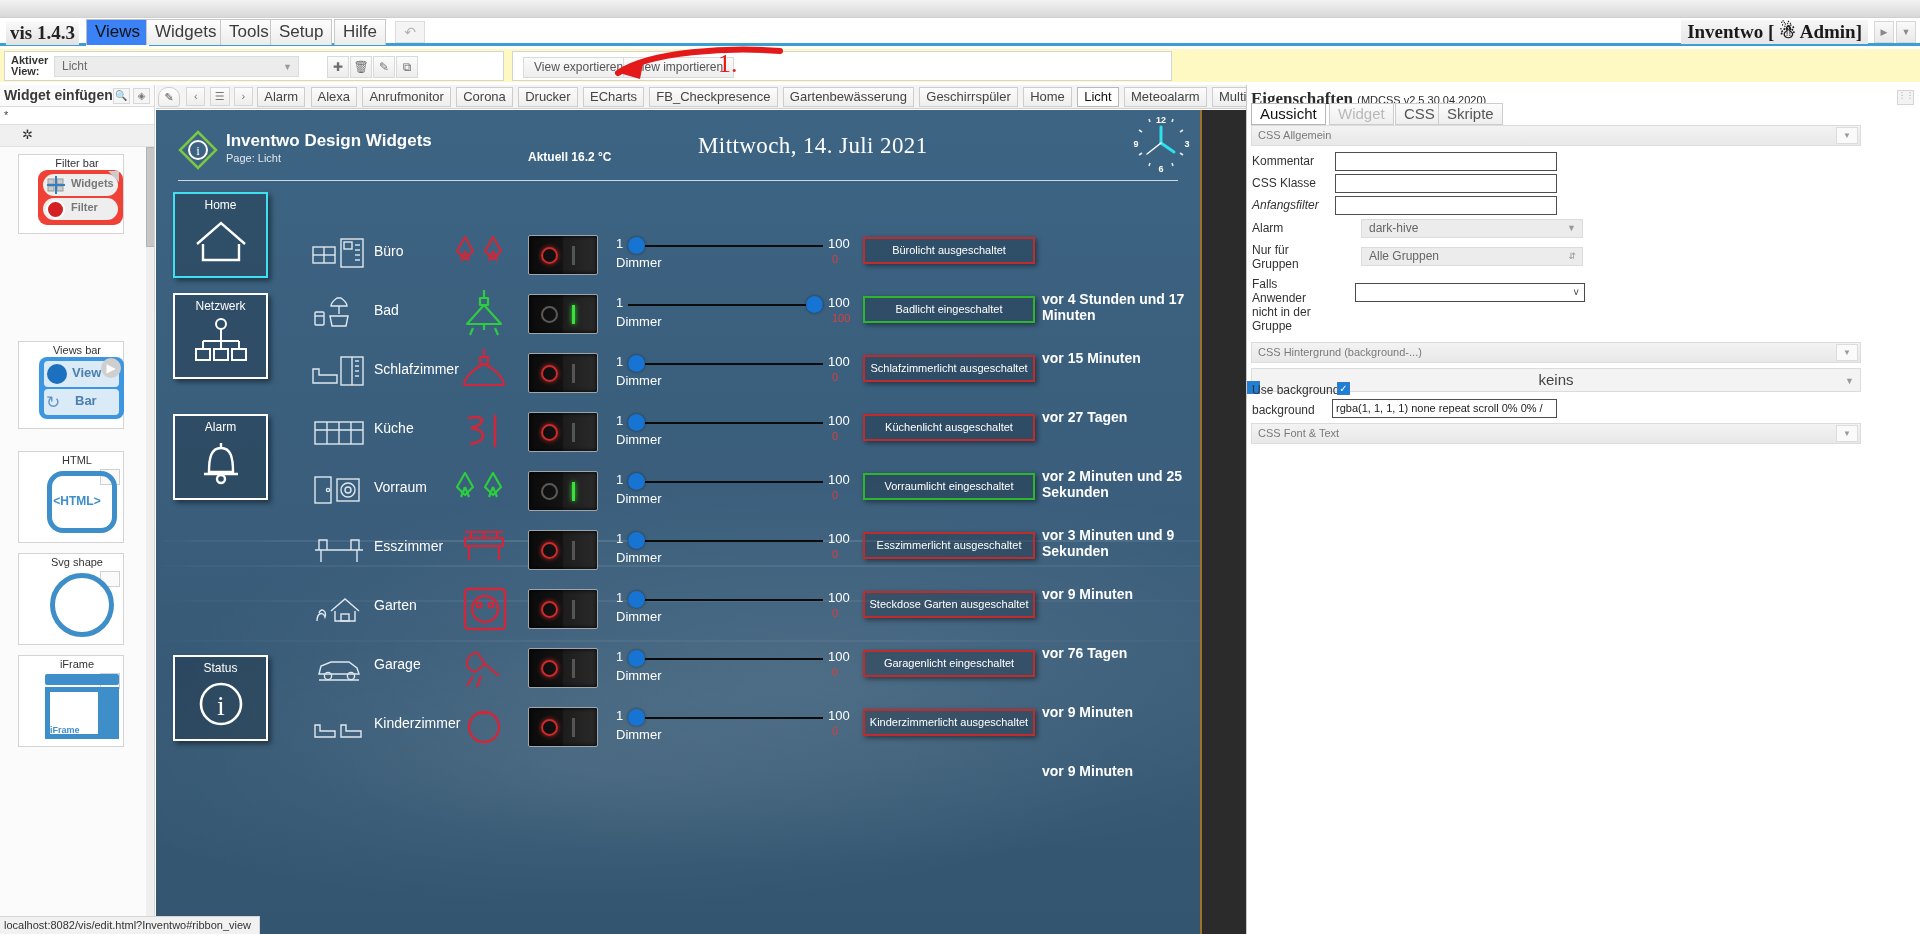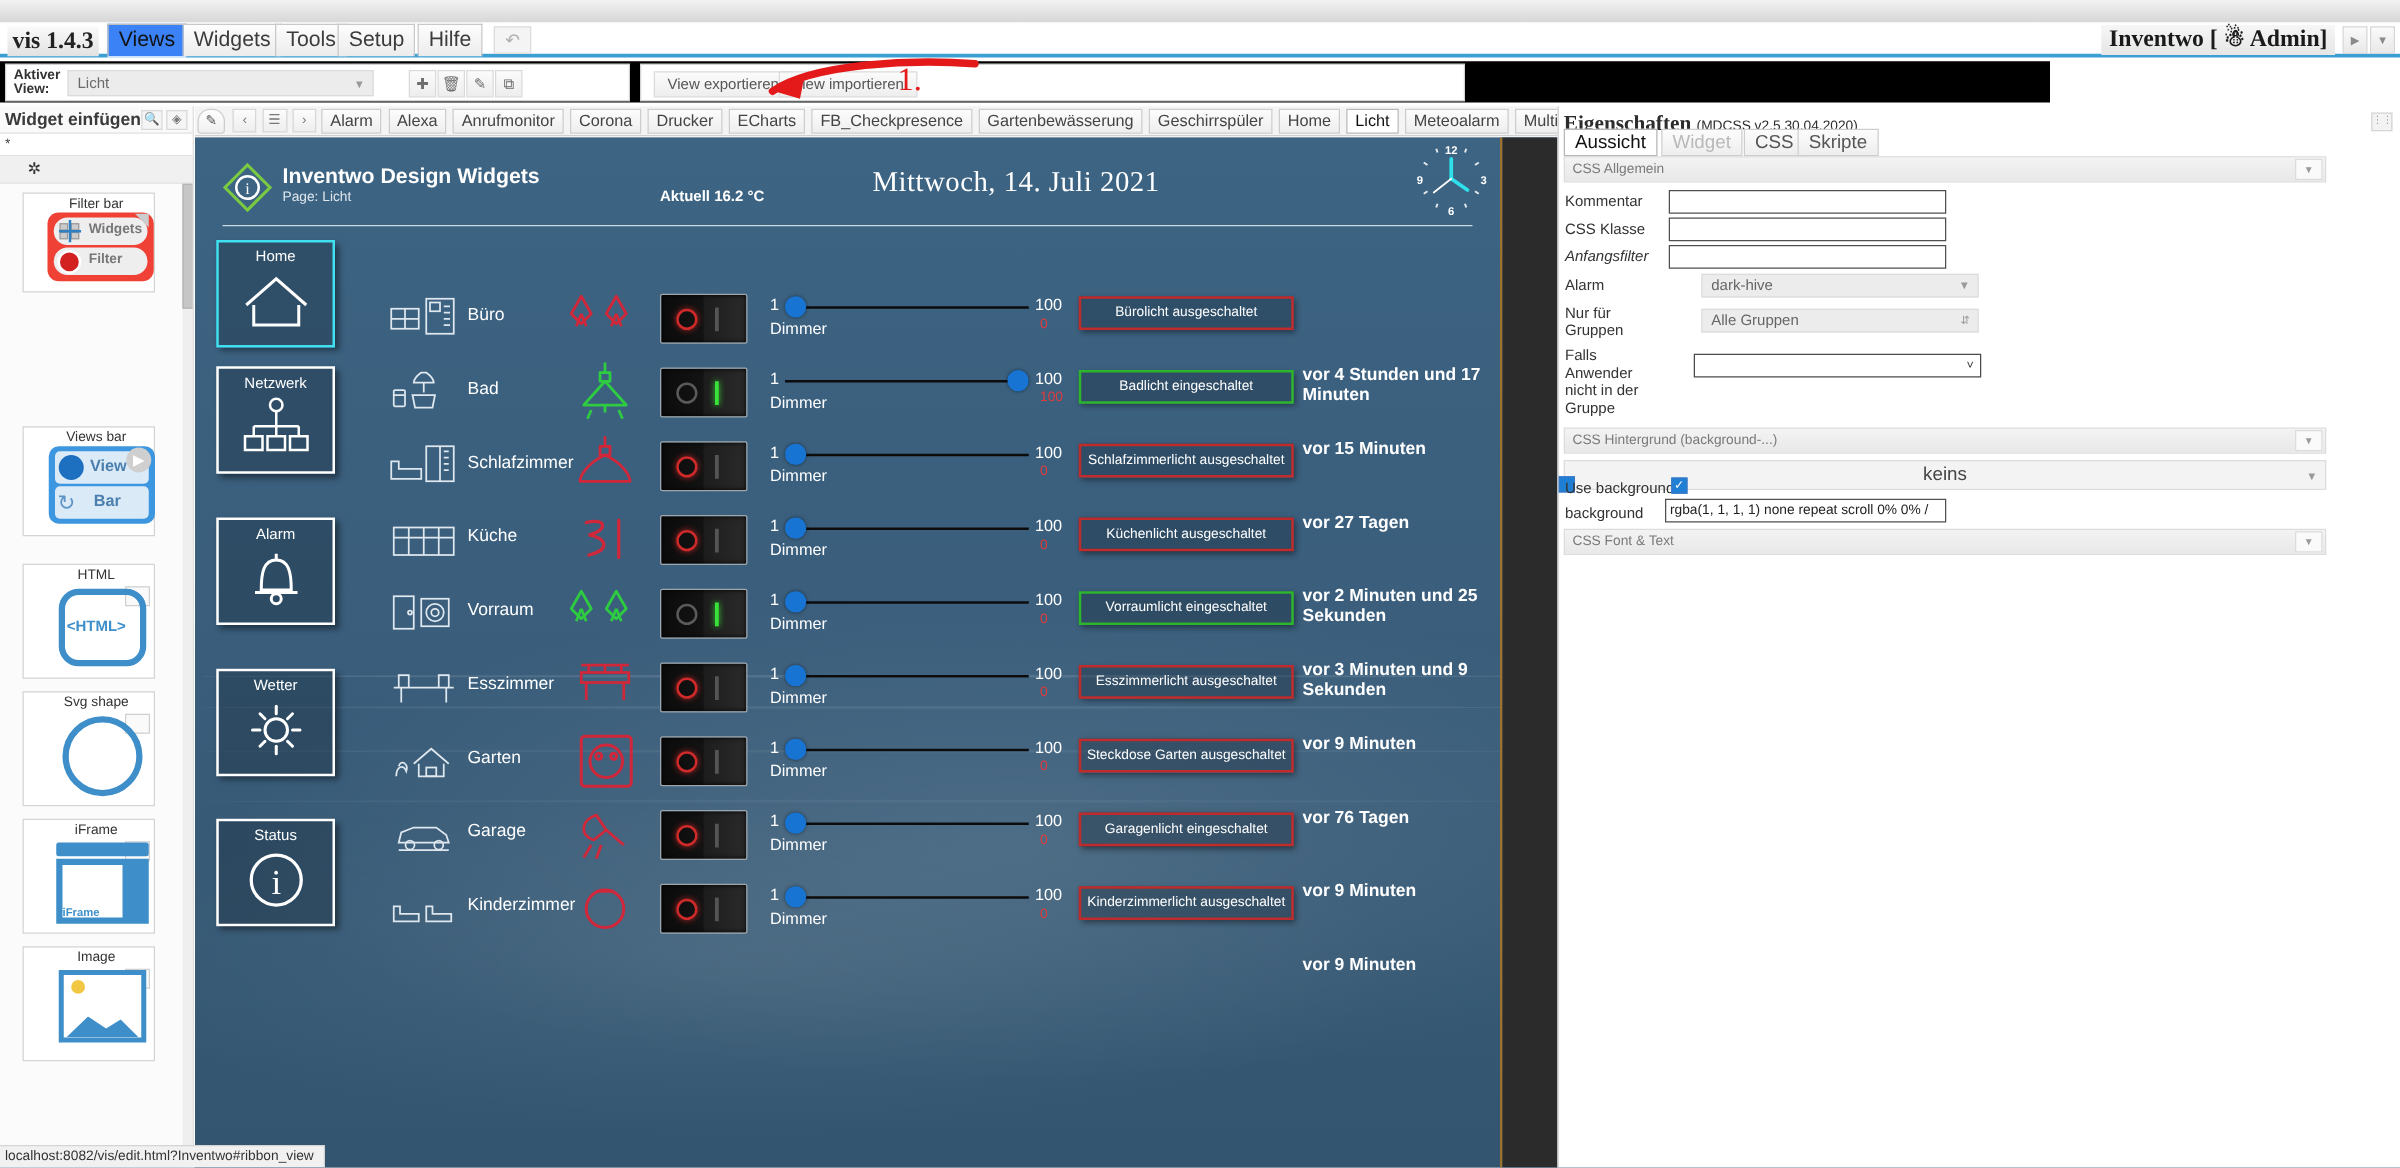--- a/index.html
+++ b/index.html
@@ -58,22 +58,22 @@
   #playbtn, #arrowbtn {
     position:absolute; top:3px; width:20px; height:22px;
     border:1px solid #d6d6d6; background:linear-gradient(to bottom,#fafafa,#e9e9e9);
     color:#8a8a8a; font-size:9px; text-align:center; line-height:20px;
   }
   #playbtn { right:26px; }
   #arrowbtn { right:4px; }
 
   
   #toolrow {
-    position:absolute; left:0; top:49px; width:1640px; height:33px;
-    background:#000000;
+    position:absolute; left:0; top:49px; width:1920px; height:33px;
+    background:#fef9c3;
   }
   #viewpanel {
     position:absolute; left:4px; top:2px; width:500px; height:30px;
     border:1px solid #d4d4d4; background:#fff;
   }
   #viewpanel .lbl {
     position:absolute; left:6px; top:3px; width:40px;
     font-size:11px; color:#333; line-height:11px; font-weight:600;
   }
   #viewSelect {
@@ -449,29 +449,20 @@
     <div class="cap">iFrame</div>
     <div class="thumb" style="height:72px;">
       <div class="imgico"></div>
       <div style="position:absolute;left:14px;top:4px;width:74px;height:11px;background:#3d8ec9;border-radius:2px;"></div>
       <div style="position:absolute;left:14px;top:17px;width:74px;height:52px;background:#3d8ec9;"></div>
       <div style="position:absolute;left:19px;top:22px;width:48px;height:42px;background:#fff;"></div>
       <div style="position:absolute;left:19px;top:55px;font-size:9px;color:#3d8ec9;font-weight:bold;">iFrame</div>
     </div>
   </div>
 
-  <div class="wcard" style="top:672px; height:92px;">
-    <div class="cap">Image</div>
-    <div class="thumb" style="height:72px;">
-      <div class="imgico"></div>
-      <div style="position:absolute;left:16px;top:4px;width:70px;height:58px;background:#fff;border:4px solid #3d8ec9;"></div>
-      <div style="position:absolute;left:22px;top:34px;width:58px;height:24px;background:#3d8ec9;clip-path:polygon(0 100%,30% 30%,55% 70%,75% 40%,100% 100%);"></div>
-      <div style="position:absolute;left:26px;top:12px;width:11px;height:11px;border-radius:50%;background:#f2c744;"></div>
-    </div>
-  </div>
 
   <div id="scrolltrack">
     <div id="scrollthumb"></div>
   </div>
 </div>
 
 <div id="viewtabs">
   <span id="tabedit">✎</span>
   <span class="navb">‹</span>
   <span class="navb">☰</span>
@@ -562,38 +553,20 @@
     <div class="cap">Alarm</div>
     <div class="gx">
       <svg width="60" height="52" viewBox="0 0 60 52">
           <path d="M18 36 C18 22 20 12 30 12 C40 12 42 22 42 36 Z" fill="none" stroke="#fff" stroke-width="2.4"></path>
           <line x1="13" y1="38" x2="47" y2="38" stroke="#fff" stroke-width="2.4"></line>
           <circle cx="30" cy="43" r="4" fill="none" stroke="#fff" stroke-width="2.4"></circle>
           <line x1="30" y1="7" x2="30" y2="12" stroke="#fff" stroke-width="2.4"></line>
         </svg>
     </div>
   </div>
-  <div class="navbtn" style="top:425px;">
-    <div class="cap">Wetter</div>
-    <div class="gx">
-      <svg width="60" height="52" viewBox="0 0 60 52">
-          <circle cx="30" cy="27" r="9" fill="none" stroke="#fff" stroke-width="2.4"></circle>
-          <g stroke="#fff" stroke-width="2.4" stroke-linecap="round">
-            <line x1="30" y1="8" x2="30" y2="14"></line>
-            <line x1="30" y1="40" x2="30" y2="46"></line>
-            <line x1="11" y1="27" x2="17" y2="27"></line>
-            <line x1="43" y1="27" x2="49" y2="27"></line>
-            <line x1="17" y1="14" x2="21" y2="18"></line>
-            <line x1="39" y1="36" x2="43" y2="40"></line>
-            <line x1="43" y1="14" x2="39" y2="18"></line>
-            <line x1="21" y1="36" x2="17" y2="40"></line>
-          </g>
-        </svg>
-    </div>
-  </div>
   <div class="navbtn" style="top:545px;padding-left:20px;">
     <div class="cap">Status</div>
     <div class="gx">
       <svg width="60" height="52" viewBox="0 0 60 52">
           <circle cx="30" cy="27" r="20" fill="none" stroke="#fff" stroke-width="2.6"></circle>
           <text x="30" y="38" font-size="28" fill="#fff" text-anchor="middle" font-family="Liberation Serif, serif">i</text>
         </svg>
     </div>
   </div>
 

